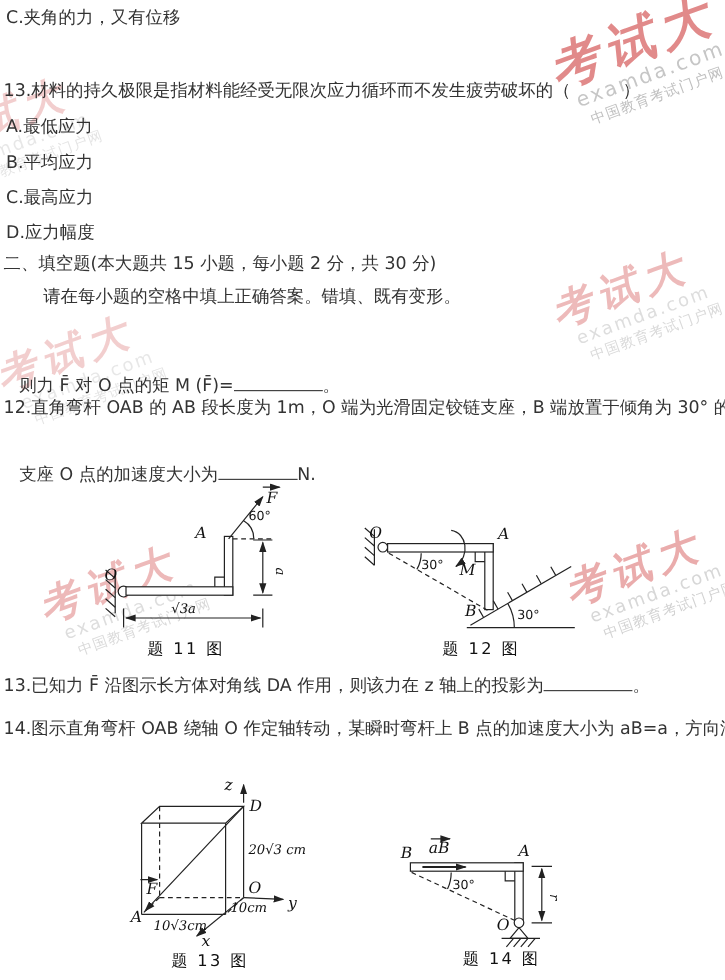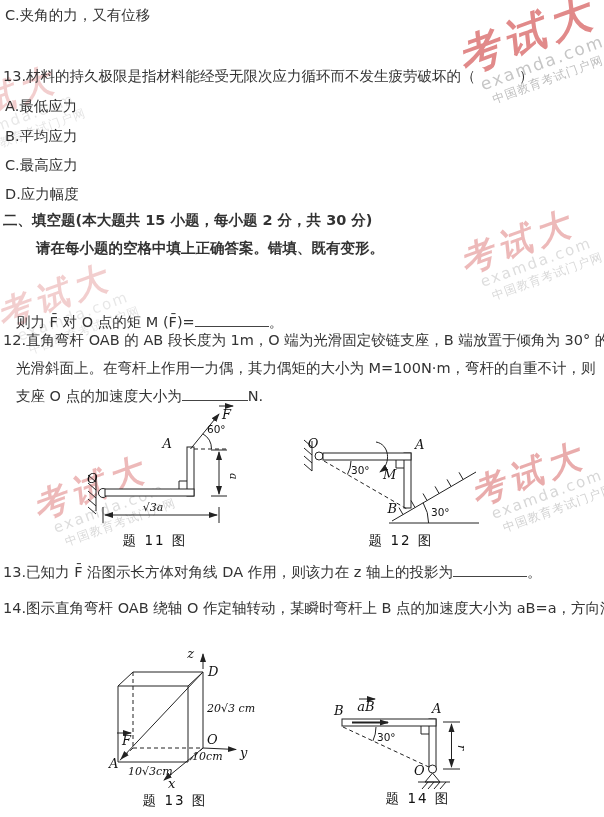--- a/index.html
+++ b/index.html
@@ -1,19 +1,19 @@
 <!DOCTYPE html>
 <html><head>
 <meta charset="utf-8">
 <style>
   html,body{margin:0;padding:0;background:#fff;}
   .page{position:relative;width:604px;height:817px;background:#ffffff;overflow:hidden;
         font-family:"DejaVu Sans",sans-serif;font-size:14.5px;color:#333;}
   .tl{position:absolute;white-space:nowrap;line-height:20px;}
-  .bold{font-weight:bold;}
+  .bold{font-weight:normal;}
   .blank{display:inline-block;border-bottom:1px solid #444;height:13px;vertical-align:baseline;}
   .b72{width:74px;} .b66{width:66px;}
   
   .wm{position:absolute;transform:rotate(-20deg);transform-origin:0 0;pointer-events:none;}
   .wm-brand{font-weight:bold;font-style:italic;line-height:1;letter-spacing:6px;color:#dc7676;}
   .wm-domain{color:#bcbcbc;letter-spacing:2px;padding-left:12px;line-height:1.25;}
   .wm-tagline{color:#b4b4b4;font-size:12px;letter-spacing:1px;padding-left:18px;line-height:1.3;}
   .wm1{left:452px;top:40px;opacity:0.85;} .wm1 .wm-brand{font-size:42px;} .wm1 .wm-domain{font-size:17px;}
   .wm2{left:-62px;top:102px;opacity:0.35;} .wm2 .wm-brand{font-size:34px;} .wm2 .wm-domain{font-size:15px;}
   .wm3{left:-8px;top:300px;opacity:0.35;} .wm3 .wm-brand{font-size:34px;} .wm3 .wm-domain{font-size:15px;}
@@ -73,21 +73,20 @@
   <div class="tl" style="left:5px;top:96px">A.最低应力</div>
   <div class="tl" style="left:5px;top:126px">B.平均应力</div>
   <div class="tl" style="left:5px;top:155px">C.最高应力</div>
   <div class="tl" style="left:5px;top:184px">D.应力幅度</div>
   <div class="tl bold" style="left:3px;top:210px">二、填空题(本大题共 15 小题，每小题 2 分，共 30 分)</div>
   <div class="tl bold" style="left:36px;top:238px">请在每小题的空格中填上正确答案。错填、既有变形。</div>
 
   <div class="tl" style="left:16px;top:312px"><span>则力 F̄ 对 O 点的矩 M (F̄)=</span><span class="blank b72"></span><span>。</span></div>
 
   <div class="tl" style="left:3px;top:330px">12.直角弯杆 OAB 的 AB 段长度为 1m，O 端为光滑固定铰链支座，B 端放置于倾角为 30° 的</div>
-  <div class="tl" style="left:16px;top:358px">光滑斜面上。在弯杆上作用一力偶，其力偶矩的大小为 M=100N·m，弯杆的自重不计，则</div>
   <div class="tl" style="left:16px;top:386px"><span>支座 O 点的加速度大小为</span><span class="blank b66"></span><span>N.</span></div>
 
   <div class="tl" style="left:3px;top:562px"><span>13.已知力 F̄ 沿图示长方体对角线 DA 作用，则该力在 z 轴上的投影为</span><span class="blank b72"></span><span>。</span></div>
 
   <div class="tl" style="left:3px;top:598px">14.图示直角弯杆 OAB 绕轴 O 作定轴转动，某瞬时弯杆上 B 点的加速度大小为 aB=a，方向沿</div>
 
   <svg class="fig" style="left:25px;top:403px" width="280" height="152" viewBox="0 0 280 152">
     <defs>
         <marker id="ah11" markerWidth="9" markerHeight="7" refX="8" refY="3" orient="auto-start-reverse" markerUnits="userSpaceOnUse" viewBox="0 0 9 6">
           <path class="ah" d="M0,0 L9,3 L0,6 z"></path>

